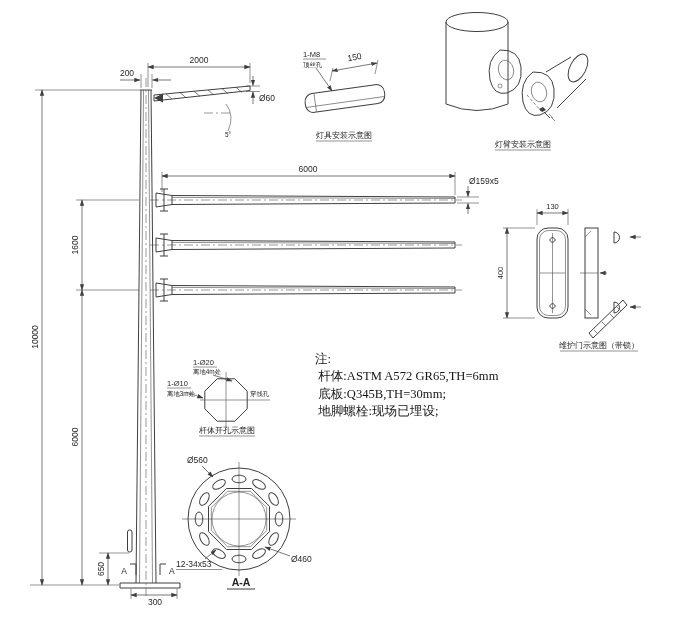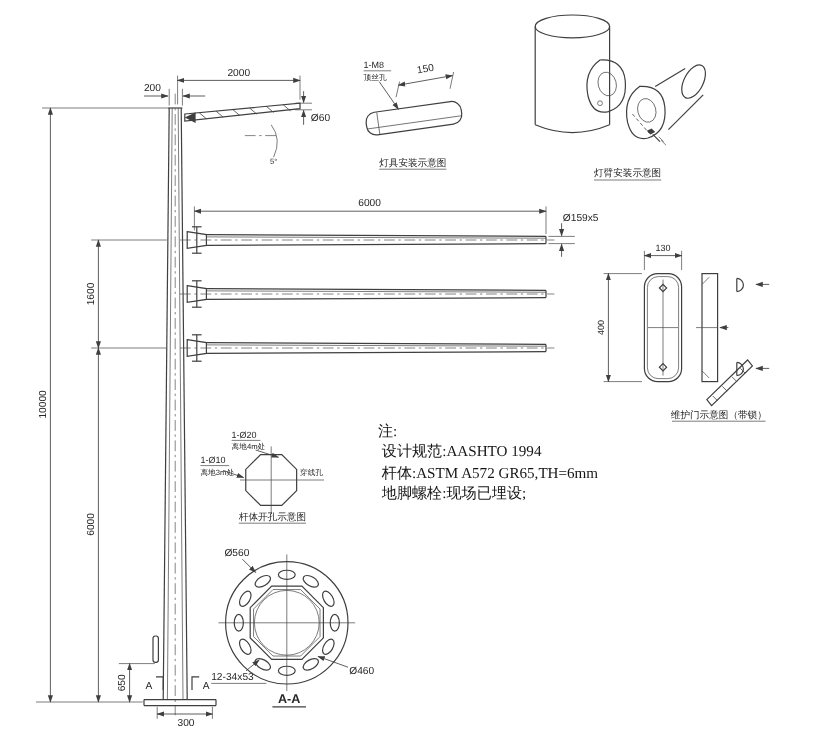--- a/index.html
+++ b/index.html
@@ -325,17 +325,17 @@
       <text class="t8" x="291" y="562">Ø460</text>
       <line class="dim" x1="290" y1="556" x2="265" y2="547" marker-end="url(#ah)"></line>
     </g>
     <text class="sec" x="241" y="586" text-anchor="middle">A-A</text>
     <line class="ln" x1="227" y1="589" x2="255" y2="589"></line>
   </g>
 </svg>
 
   <div id="notes">
     <div>注:</div>
-    <div> 设计规范:AASHTO 1994</div>
     <div> 杆体:ASTM A572 GR65,TH=6mm</div>
+    <div> 底板:Q345B,TH=30mm;</div>
     <div> 地脚螺栓:现场已埋设;</div>
   </div>
 </div>
 
 </body></html>

